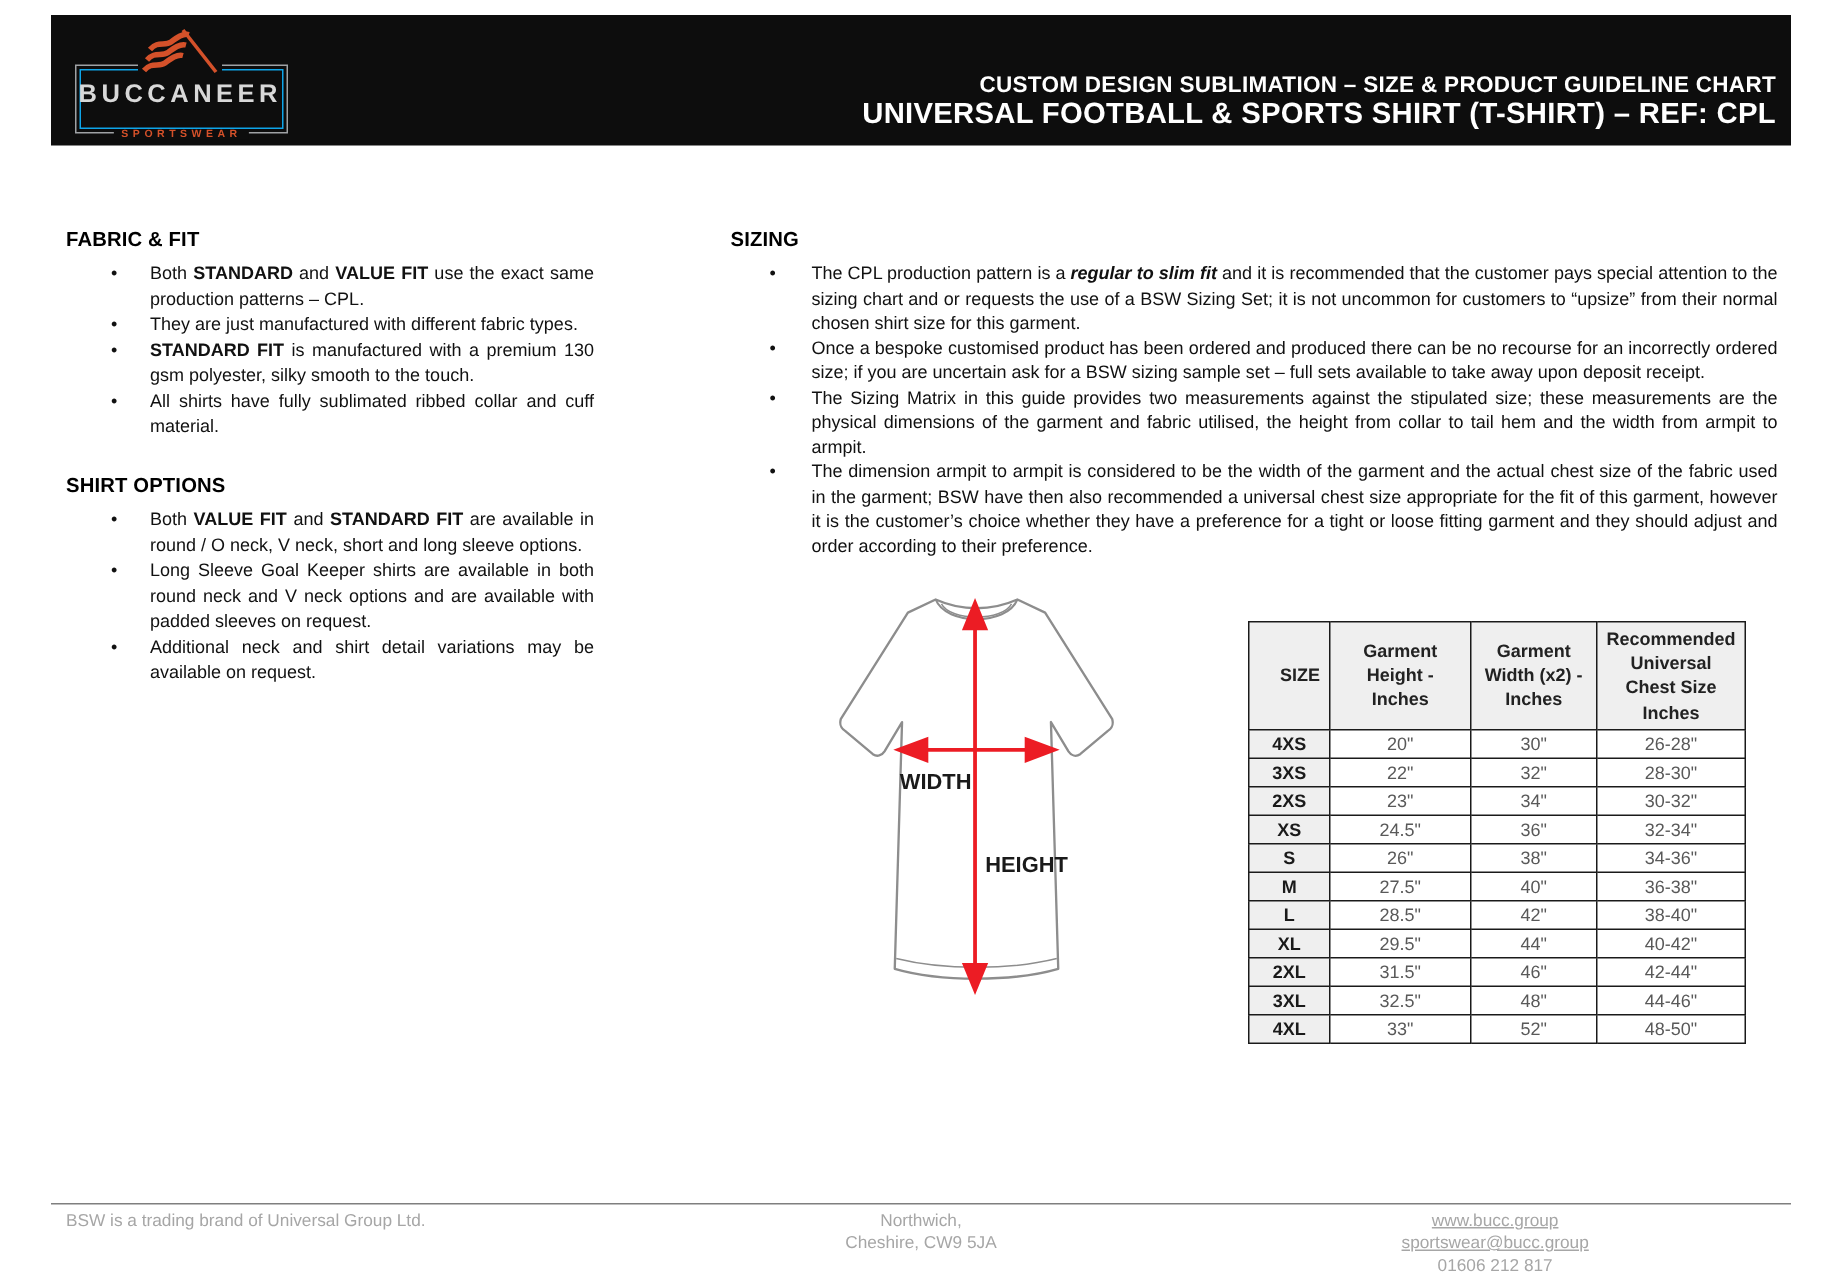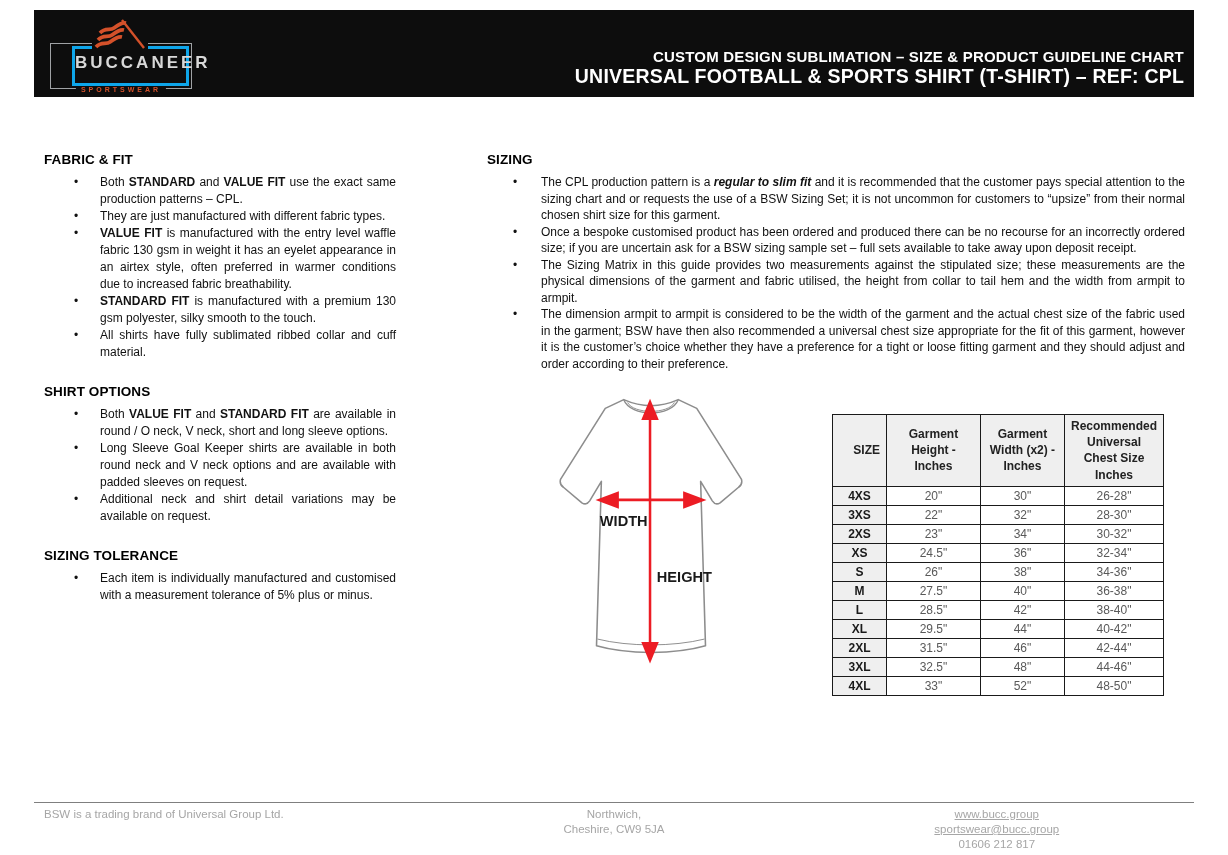--- a/index.html
+++ b/index.html
@@ -15,22 +15,22 @@
     position: absolute; left: 34px; right: 34px; top: 10px; height: 87px;
     background: var(--header-bg, #0d0d0d);
     display: flex; justify-content: space-between; align-items: stretch;
   }
   .logo-wrap { position: relative; width: 170px; height: 87px; }
   .logo-frame {
     position: absolute; left: 16px; top: 33px; width: 142px; height: 46px;
     border: 1px solid #9fa2a5; 
   }
   .logo-frame-inner {
-    position: absolute; inset: 2px; border: 3px solid #0ea5e9;
-    display: flex; align-items: center; justify-content: flex-start; margin-left: 19px;
+    position: absolute; inset: 2px; border: 1px solid #0ea5e9;
+    display: flex; align-items: center; justify-content: flex-end;
   }
   .logo-brand {
     color: #d8d8d8; font-weight: bold; font-size: 17px; letter-spacing: 3px;
     font-family: "Liberation Sans", sans-serif; margin-top: -6px;
   }
   .logo-sub {
     position: absolute; left: 50%; transform: translateX(-50%); bottom: -5px;
     background: var(--header-bg, #0d0d0d); padding: 0 5px;
     color: var(--accent-orange, #d4512a); font-weight: bold; font-size: 7px;
     letter-spacing: 3px; white-space: nowrap;
@@ -139,39 +139,32 @@
     </div>
   </header>
 
   <main class="content">
     <div class="col-left">
       <section class="sec-block">
         <h2 class="sec">FABRIC &amp; FIT</h2>
         <ul class="bullets">
             <li><span>Both </span><span style="font-weight: bold;">STANDARD</span><span> and </span><span style="font-weight: bold;">VALUE FIT</span><span> use the exact same production patterns – CPL.</span></li>
             <li><span>They are just manufactured with different fabric types.</span></li>
-            <li><span style="font-weight: bold;">VALUE FIT</span><span> is manufactured with the entry level waffle fabric 130 gsm in weight it has an eyelet appearance in an airtex style, often preferred in warmer conditions due to increased fabric breathability.</span></li>
             <li><span style="font-weight: bold;">STANDARD FIT</span><span> is manufactured with a premium 130 gsm polyester, silky smooth to the touch.</span></li>
             <li><span>All shirts have fully sublimated ribbed collar and cuff material.</span></li>
           </ul>
       </section>
       <section class="sec-block">
         <h2 class="sec">SHIRT OPTIONS</h2>
         <ul class="bullets">
             <li><span>Both </span><span style="font-weight: bold;">VALUE FIT</span><span> and </span><span style="font-weight: bold;">STANDARD FIT</span><span> are available in round / O neck, V neck, short and long sleeve options.</span></li>
             <li><span>Long Sleeve Goal Keeper shirts are available in both round neck and V neck options and are available with padded sleeves on request.</span></li>
             <li><span>Additional neck and shirt detail variations may be available on request.</span></li>
           </ul>
       </section>
-      <section class="sec-block">
-        <h2 class="sec">SIZING TOLERANCE</h2>
-        <ul class="bullets">
-            <li><span>Each item is individually manufactured and customised with a measurement tolerance of 5% plus or minus.</span></li>
-          </ul>
-      </section>
     </div>
 
     <div class="col-right">
       <section>
         <h2 class="sec">SIZING</h2>
         <ul class="bullets">
             <li><span>The CPL production pattern is a </span><span style="font-weight: bold; font-style: italic;">regular to slim fit</span><span> and it is recommended that the customer pays special attention to the sizing chart and or requests the use of a BSW Sizing Set; it is not uncommon for customers to “upsize” from their normal chosen shirt size for this garment.</span></li>
             <li><span>Once a bespoke customised product has been ordered and produced there can be no recourse for an incorrectly ordered size; if you are uncertain ask for a BSW sizing sample set – full sets available to take away upon deposit receipt.</span></li>
             <li><span>The Sizing Matrix in this guide provides two measurements against the stipulated size; these measurements are the physical dimensions of the garment and fabric utilised, the height from collar to tail hem and the width from armpit to armpit.</span></li>
             <li><span>The dimension armpit to armpit is considered to be the width of the garment and the actual chest size of the fabric used in the garment; BSW have then also recommended a universal chest size appropriate for the fit of this garment, however it is the customer’s choice whether they have a preference for a tight or loose fitting garment and they should adjust and order according to their preference.</span></li>

